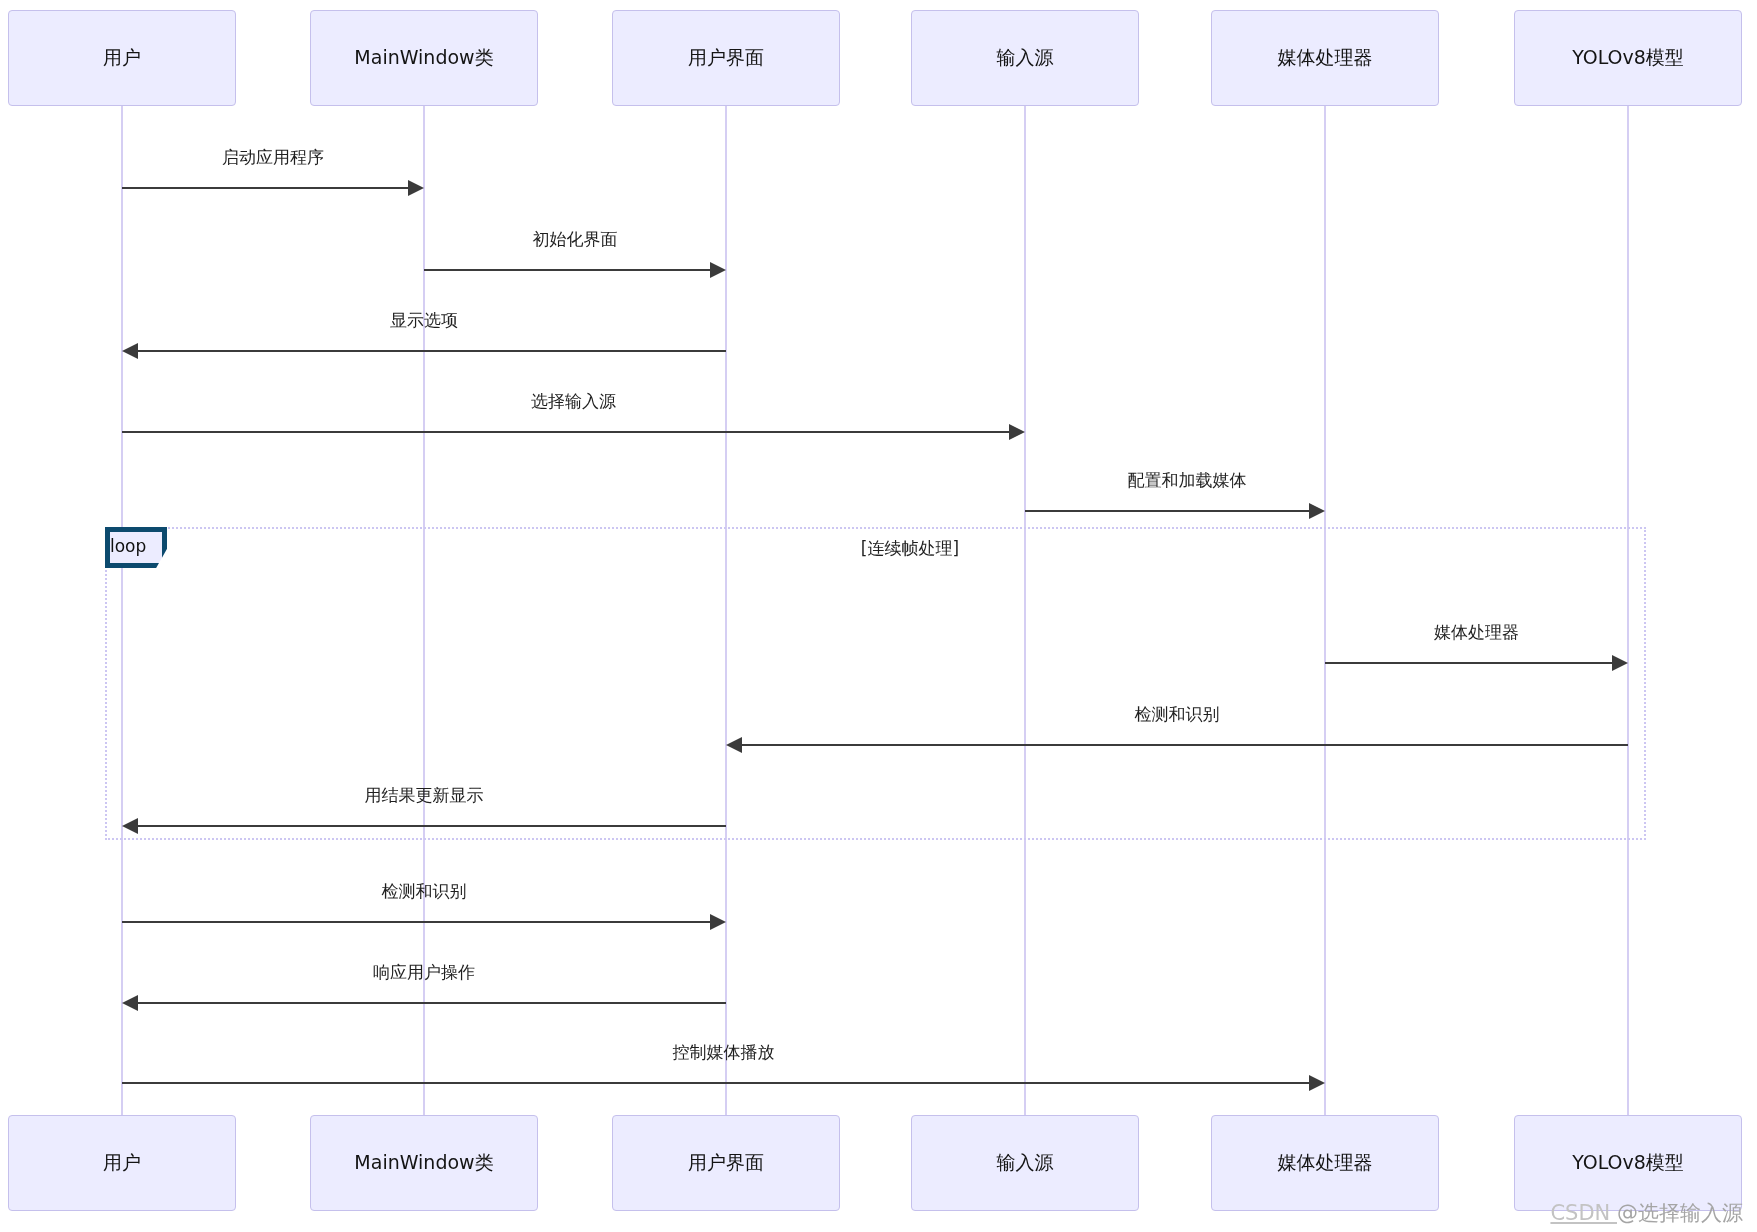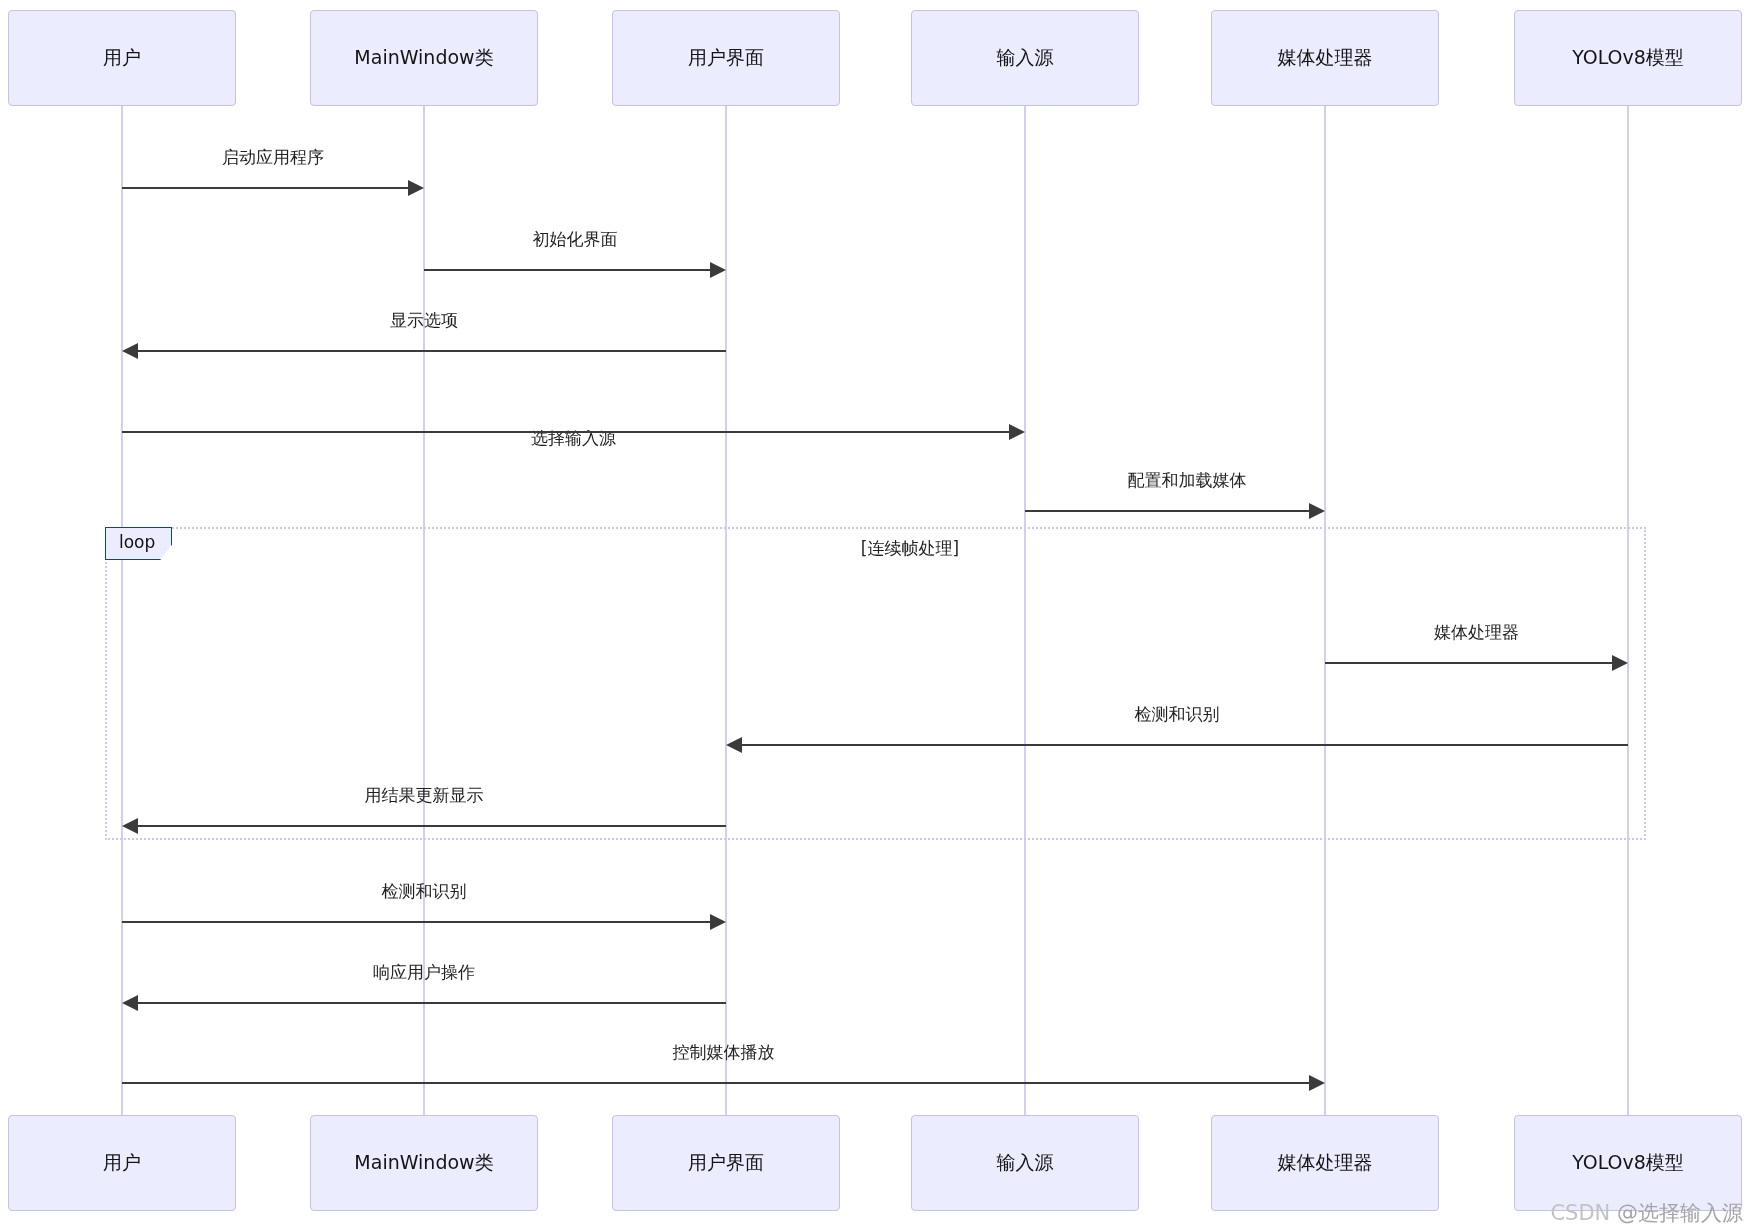--- a/index.html
+++ b/index.html
@@ -20,33 +20,33 @@
   }
   .msg-line{position:absolute;height:2px;background:#3b3b3b;}
   .arrow-head{position:absolute;width:0;height:0;
     border-top:8px solid transparent;border-bottom:8px solid transparent;}
   .arrow-head.right{border-left:16px solid #3b3b3b;}
   .arrow-head.left{border-right:16px solid #3b3b3b;}
 
   .loop-frame{position:absolute;box-sizing:border-box;border:2px dotted #ccc6f2;}
   .loop-label{
     position:absolute;box-sizing:border-box;
-    background:#ECECFF;border:1px solid #0c4a6e;
+    background:#ECECFF;border:5px solid #0c4a6e;
     font-size:17px;line-height:17px;color:#101010;
-    padding:6px 16px 8px 13px;
+    padding:6px 16px 8px 0;
     clip-path:polygon(0 0,100% 0,100% 52%,82% 100%,0 100%);
     text-align:center;
   }
   .loop-condition{
     position:absolute;transform:translateX(-50%);
     font-size:17px;color:#1f1f1f;white-space:nowrap;font-weight:500;
   }
 
   .watermark{position:absolute;right:14px;bottom:5px;font-size:21px;white-space:nowrap;color:#a5a5a5;}
-  .watermark .wm-prefix{color:#c3c3c3;}
+  .watermark .wm-prefix{color:#c3c3c3;text-decoration:underline;}
 </style>
 </head>
 <body>
 
 <div id="stage">
   <div class="lifeline" style="left: 121px; top: 106px; height: 1009px; background: rgb(213, 206, 243);"></div>
     <div class="lifeline" style="left: 423px; top: 106px; height: 1009px; background: rgb(213, 206, 243);"></div>
     <div class="lifeline" style="left: 725px; top: 106px; height: 1009px; background: rgb(213, 206, 243);"></div>
     <div class="lifeline" style="left: 1024px; top: 106px; height: 1009px; background: rgb(213, 206, 243);"></div>
     <div class="lifeline" style="left: 1324px; top: 106px; height: 1009px; background: rgb(213, 206, 243);"></div>
@@ -56,21 +56,21 @@
     <div class="loop-condition" style="left: 910px; top: 537px;">[连续帧处理]</div>
     <div class="msg-label" style="left: 273px; top: 144px; text-align: center;">启动应用程序</div>
     <div class="msg-line" style="left: 122px; top: 187px; width: 288px; background: rgb(59, 59, 59);"></div>
     <div class="arrow-head right" style="left: 408px; top: 180px; border-left-color: rgb(59, 59, 59);"></div>
     <div class="msg-label" style="left: 575px; top: 226px;">初始化界面</div>
     <div class="msg-line" style="left: 424px; top: 269px; width: 288px; background: rgb(59, 59, 59);"></div>
     <div class="arrow-head right" style="left: 710px; top: 262px; border-left-color: rgb(59, 59, 59);"></div>
     <div class="msg-label" style="left: 424px; top: 307px;">显示选项</div>
     <div class="msg-line" style="left: 136px; top: 350px; width: 590px; background: rgb(59, 59, 59);"></div>
     <div class="arrow-head left" style="left: 122px; top: 343px; border-right-color: rgb(59, 59, 59);"></div>
-    <div class="msg-label" style="left: 573.5px; top: 388px; margin-top: 37px;">选择输入源</div>
+    <div class="msg-label" style="left: 573.5px; top: 388px;">选择输入源</div>
     <div class="msg-line" style="left: 122px; top: 431px; width: 889px; background: rgb(59, 59, 59);"></div>
     <div class="arrow-head right" style="left: 1009px; top: 424px; border-left-color: rgb(59, 59, 59);"></div>
     <div class="msg-label" style="left: 1175px; top: 467px; margin-left: 12px;">配置和加载媒体</div>
     <div class="msg-line" style="left: 1025px; top: 510px; width: 286px; background: rgb(59, 59, 59);"></div>
     <div class="arrow-head right" style="left: 1309px; top: 503px; border-left-color: rgb(59, 59, 59);"></div>
     <div class="msg-label" style="left: 1476.5px; top: 619px;">媒体处理器</div>
     <div class="msg-line" style="left: 1325px; top: 662px; width: 289px; background: rgb(59, 59, 59);"></div>
     <div class="arrow-head right" style="left: 1612px; top: 655px; border-left-color: rgb(59, 59, 59);"></div>
     <div class="msg-label" style="left: 1177px; top: 701px;">检测和识别</div>
     <div class="msg-line" style="left: 740px; top: 744px; width: 888px; background: rgb(59, 59, 59);"></div>

